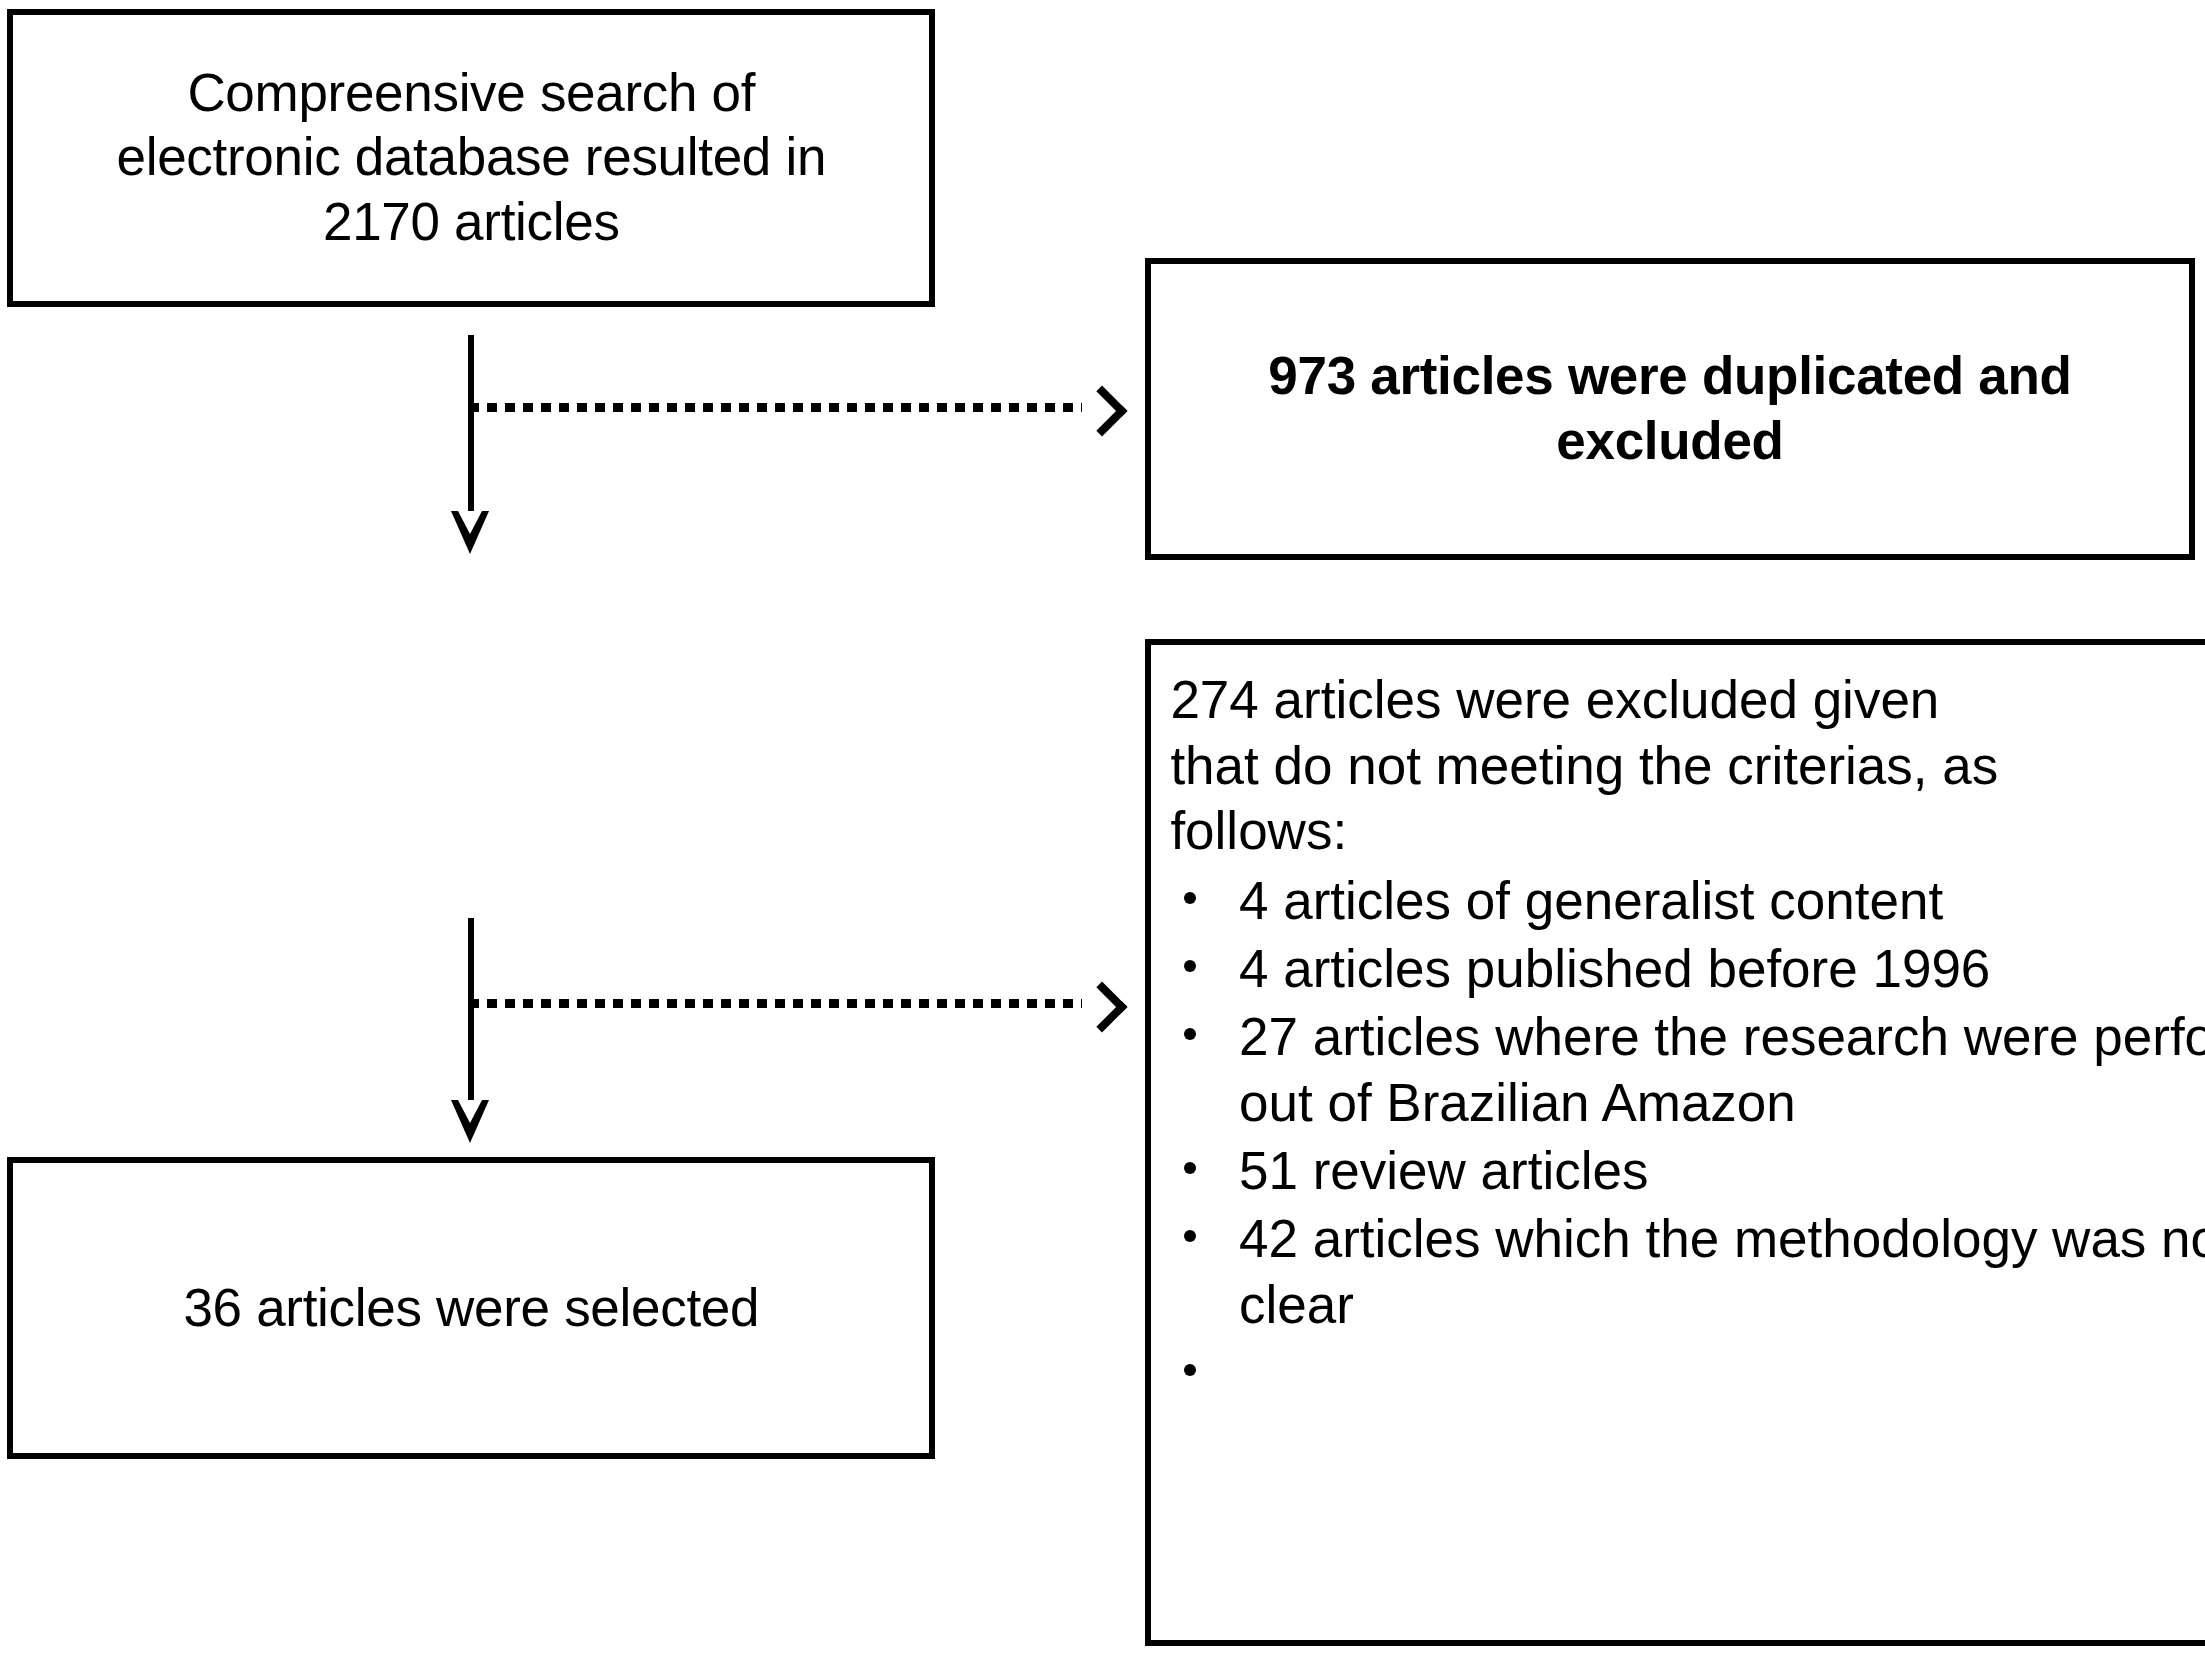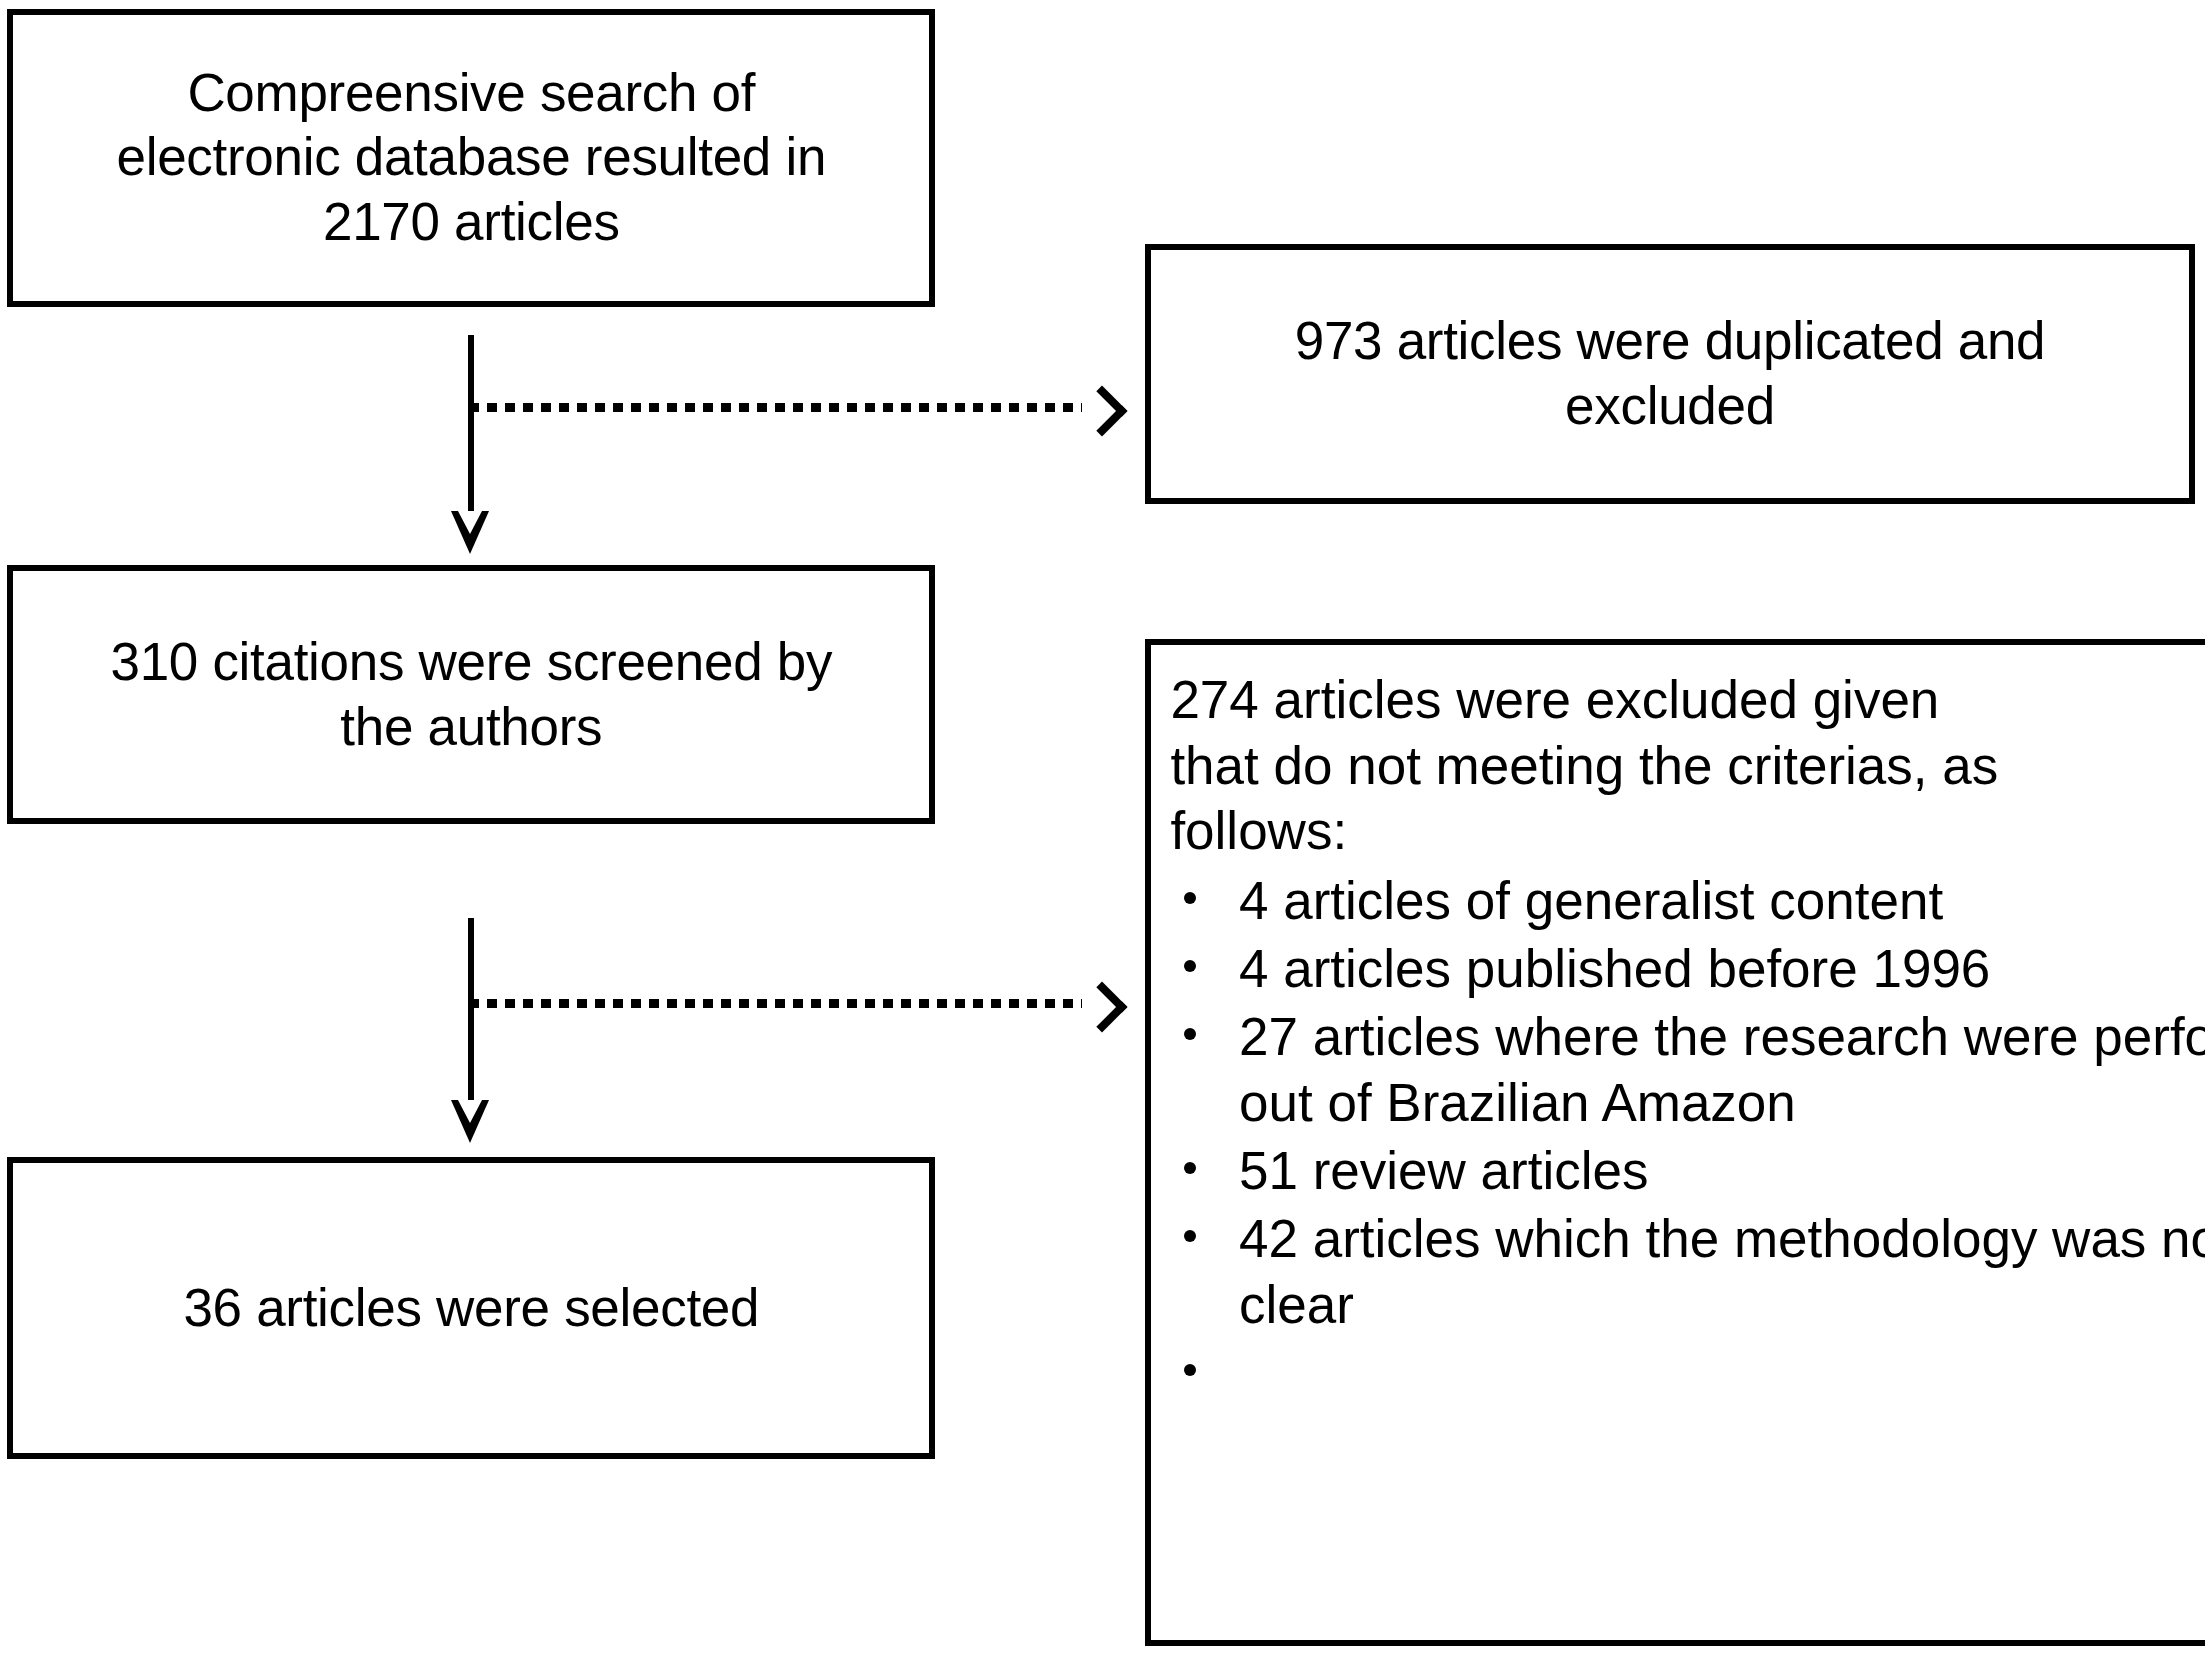--- a/index.html
+++ b/index.html
@@ -39,21 +39,21 @@
     padding: 0 27px;
   }
 
   
   #box-search   { left: 7.3px;   top: 8.5px;   width: 928px; height: 298px; }
   
   #box-screened { left: 7.3px;   top: 565px;  width: 928px; height: 259px; }
   
   #box-selected { left: 7.3px;   top: 1157px; width: 928px; height: 302px; }
   
-  #box-duplicated { left: 1145px; top: 244px; width: 1050px; height: 260px; }
+  #box-duplicated { left: 1145px; top: 258px; width: 1050px; height: 302px; font-weight: bold; }
   
   #box-excluded { left: 1145px; top: 639px; width: 1230px; height: 1007px;
                   justify-content: flex-start; padding-top: 22px; }
 
   
   .excl-lead {
     font-size: 53px;
     line-height: 1.24;
     padding: 0 18px 0 19.4px;
     white-space: pre-line;
@@ -128,24 +128,20 @@
 <body>
 
 <div id="stage">
 
   <div class="fbox center" id="box-search">
     <div class="btext">Compreensive search of
 electronic database resulted in
 2170 articles</div>
   </div>
 
-  <div class="fbox center" id="box-screened">
-    <div class="btext">310 citations were screened by
-the authors</div>
-  </div>
 
   <div class="fbox center" id="box-selected">
     <div class="btext">36 articles were selected</div>
   </div>
 
   <div class="fbox center" id="box-duplicated">
     <div class="btext">973 articles were duplicated and
 excluded</div>
   </div>
 

